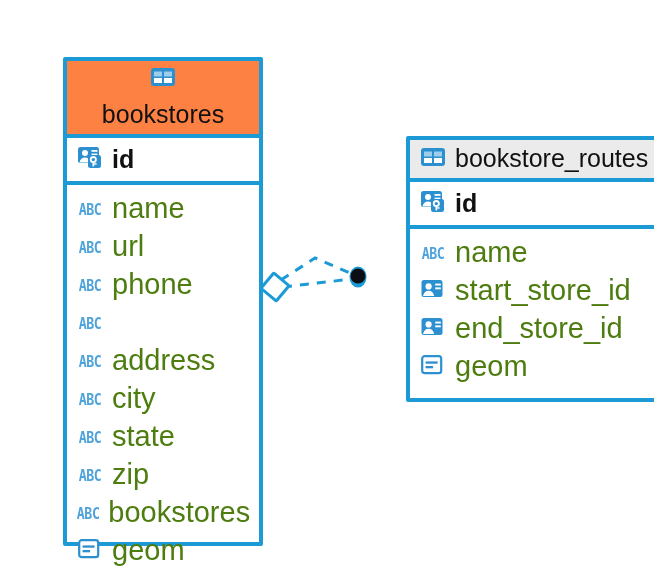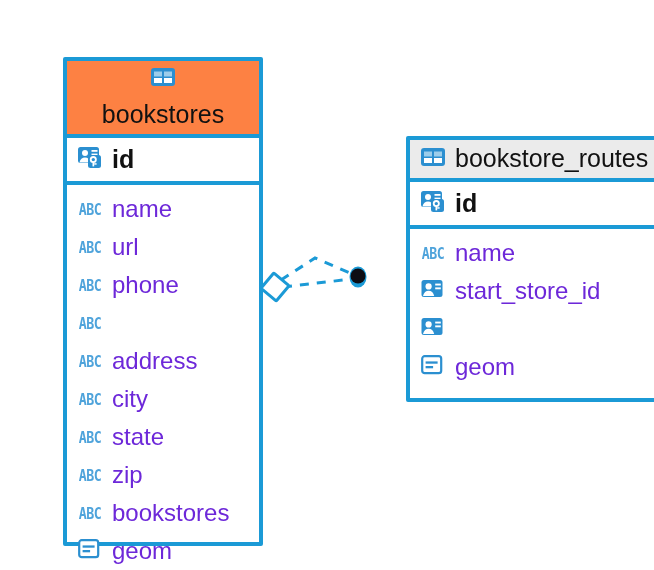--- a/index.html
+++ b/index.html
@@ -68,22 +68,22 @@
     padding: 5px 10px 7px 10px;
     text-align: center;
   }
   .field-row {
     display: flex;
     align-items: center;
     gap: 9px;
     height: 38px;
   }
   .field-label {
-    font-size: 24px;
-    color: #6d28d9;
+    font-size: 29px;
+    color: #4d7c0f;
     line-height: 1.1;
     white-space: nowrap;
   }
 
   
   .icon {
     flex: 0 0 auto;
     display: block;
   }
   .icon-abc {
@@ -263,20 +263,21 @@
       <div class="field-row">
         <span class="icon">
           <svg width="26" height="22" viewBox="0 0 26 22" xmlns="http://www.w3.org/2000/svg">
             <rect x="1.5" y="2" width="21" height="17" rx="2.5" fill="#2b8fd0"></rect>
             <circle cx="8.6" cy="8.4" r="3.1" fill="#ffffff"></circle>
             <path d="M3 18c0.7-3.4 3-5.2 5.6-5.2S13.5 14.6 14.2 18z" fill="#ffffff"></path>
             <rect x="15.2" y="5.6" width="5.6" height="1.9" fill="#ffffff"></rect>
             <rect x="15.2" y="9.4" width="5.6" height="1.9" fill="#ffffff"></rect>
           </svg>
         </span>
+        <span class="field-label">end_store_id</span>
       </div>
 
       <div class="field-row">
         <span class="icon">
           <svg width="26" height="22" viewBox="0 0 26 22" xmlns="http://www.w3.org/2000/svg">
             <rect x="2.2" y="2.2" width="19" height="17" rx="2.5" fill="#ffffff" stroke="#2b8fd0" stroke-width="2.2"></rect>
             <rect x="5.6" y="7.4" width="12" height="2.3" fill="#2b8fd0"></rect>
             <rect x="5.6" y="12" width="7.5" height="2.3" fill="#2b8fd0"></rect>
           </svg>
         </span>

